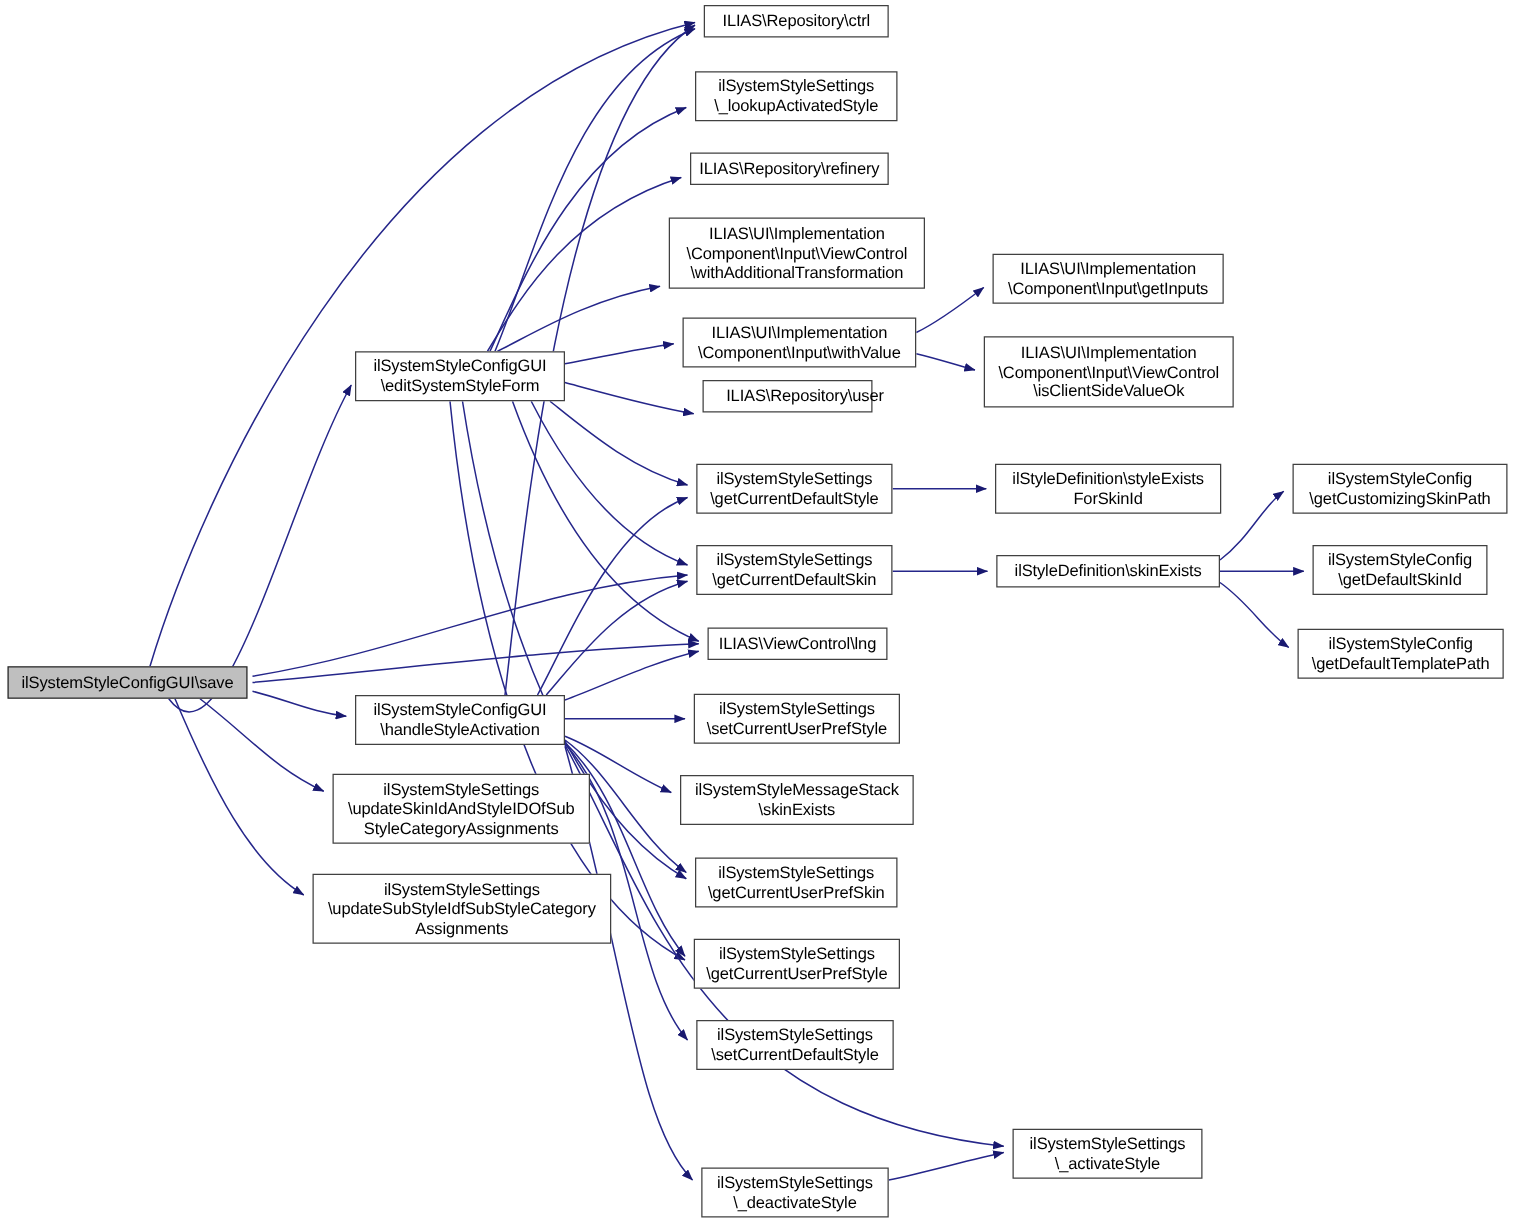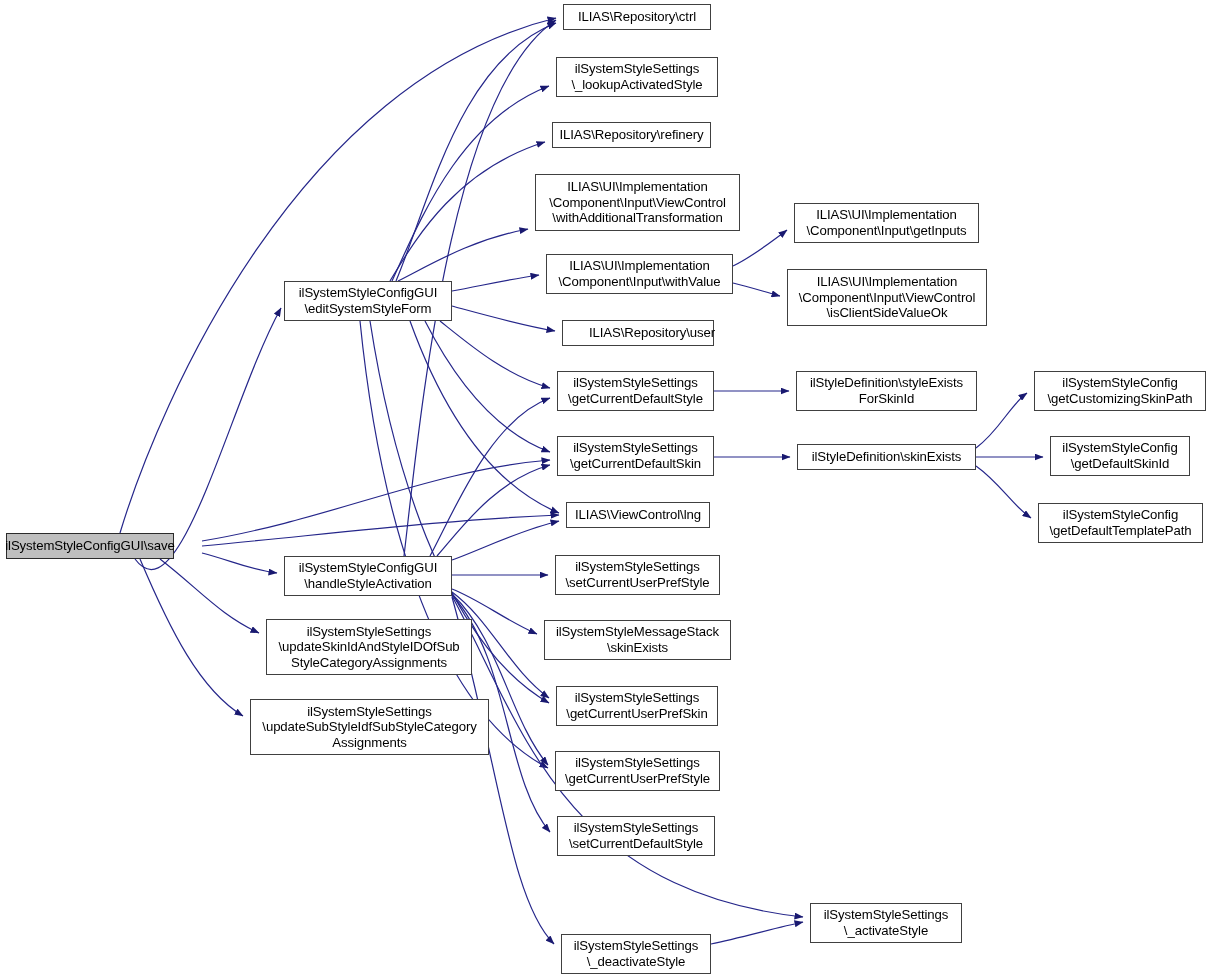--- a/index.html
+++ b/index.html
@@ -90,41 +90,41 @@
         <path d="M 714,391 C 740,391 765,391 789,391" fill="none" stroke="#25268a" stroke-width="1.2" marker-end="url(#arrowhead)"></path>
         <path d="M 714,457 C 740,457 765,457 790,457" fill="none" stroke="#25268a" stroke-width="1.2" marker-end="url(#arrowhead)"></path>
         <path d="M 976,448 C 1000,430 1010,405 1027,393" fill="none" stroke="#25268a" stroke-width="1.2" marker-end="url(#arrowhead)"></path>
         <path d="M 976,457 C 1000,457 1020,457 1043,457" fill="none" stroke="#25268a" stroke-width="1.2" marker-end="url(#arrowhead)"></path>
         <path d="M 976,466 C 1000,483 1012,505 1031,518" fill="none" stroke="#25268a" stroke-width="1.2" marker-end="url(#arrowhead)"></path>
         <path d="M 711,944 C 740,938 775,928 803,922" fill="none" stroke="#25268a" stroke-width="1.2" marker-end="url(#arrowhead)"></path>
       </g>
   </svg>
 
   <div id="nodes">
-      <div class="node root" style="left: 6px; top: 533px; width: 168px; height: 26px;">ilSystemStyleConfigGUI\save</div>
+      <div class="node root" style="left: 6px; top: 533px; width: 192px; height: 26px;">ilSystemStyleConfigGUI\save</div>
       <div class="node" style="left: 284px; top: 281px; width: 168px; height: 40px;">ilSystemStyleConfigGUI
 \editSystemStyleForm</div>
       <div class="node" style="left: 284px; top: 556px; width: 168px; height: 40px;">ilSystemStyleConfigGUI
 \handleStyleActivation</div>
       <div class="node" style="left: 266px; top: 619px; width: 206px; height: 56px;">ilSystemStyleSettings
 \updateSkinIdAndStyleIDOfSub
 StyleCategoryAssignments</div>
       <div class="node" style="left: 250px; top: 699px; width: 239px; height: 56px;">ilSystemStyleSettings
 \updateSubStyleIdfSubStyleCategory
 Assignments</div>
       <div class="node" style="left: 563px; top: 4px; width: 148px; height: 26px;">ILIAS\Repository\ctrl</div>
       <div class="node" style="left: 556px; top: 57px; width: 162px; height: 40px;">ilSystemStyleSettings
 \_lookupActivatedStyle</div>
       <div class="node" style="left: 552px; top: 122px; width: 159px; height: 26px;">ILIAS\Repository\refinery</div>
       <div class="node" style="left: 535px; top: 174px; width: 205px; height: 57px;">ILIAS\UI\Implementation
 \Component\Input\ViewControl
 \withAdditionalTransformation</div>
       <div class="node" style="left: 546px; top: 254px; width: 187px; height: 40px;">ILIAS\UI\Implementation
 \Component\Input\withValue</div>
-      <div class="node" style="left: 562px; top: 320px; width: 152px; height: 26px; padding-left: 28px;">ILIAS\Repository\user</div>
+      <div class="node" style="left: 562px; top: 304px; width: 136px; height: 26px; padding-left: 28px;">ILIAS\Repository\user</div>
       <div class="node" style="left: 557px; top: 371px; width: 157px; height: 40px;">ilSystemStyleSettings
 \getCurrentDefaultStyle</div>
       <div class="node" style="left: 557px; top: 436px; width: 157px; height: 40px;">ilSystemStyleSettings
 \getCurrentDefaultSkin</div>
       <div class="node" style="left: 566px; top: 502px; width: 144px; height: 26px;">ILIAS\ViewControl\lng</div>
       <div class="node" style="left: 555px; top: 555px; width: 165px; height: 40px;">ilSystemStyleSettings
 \setCurrentUserPrefStyle</div>
       <div class="node" style="left: 544px; top: 620px; width: 187px; height: 40px;">ilSystemStyleMessageStack
 \skinExists</div>
       <div class="node" style="left: 556px; top: 686px; width: 162px; height: 40px;">ilSystemStyleSettings

